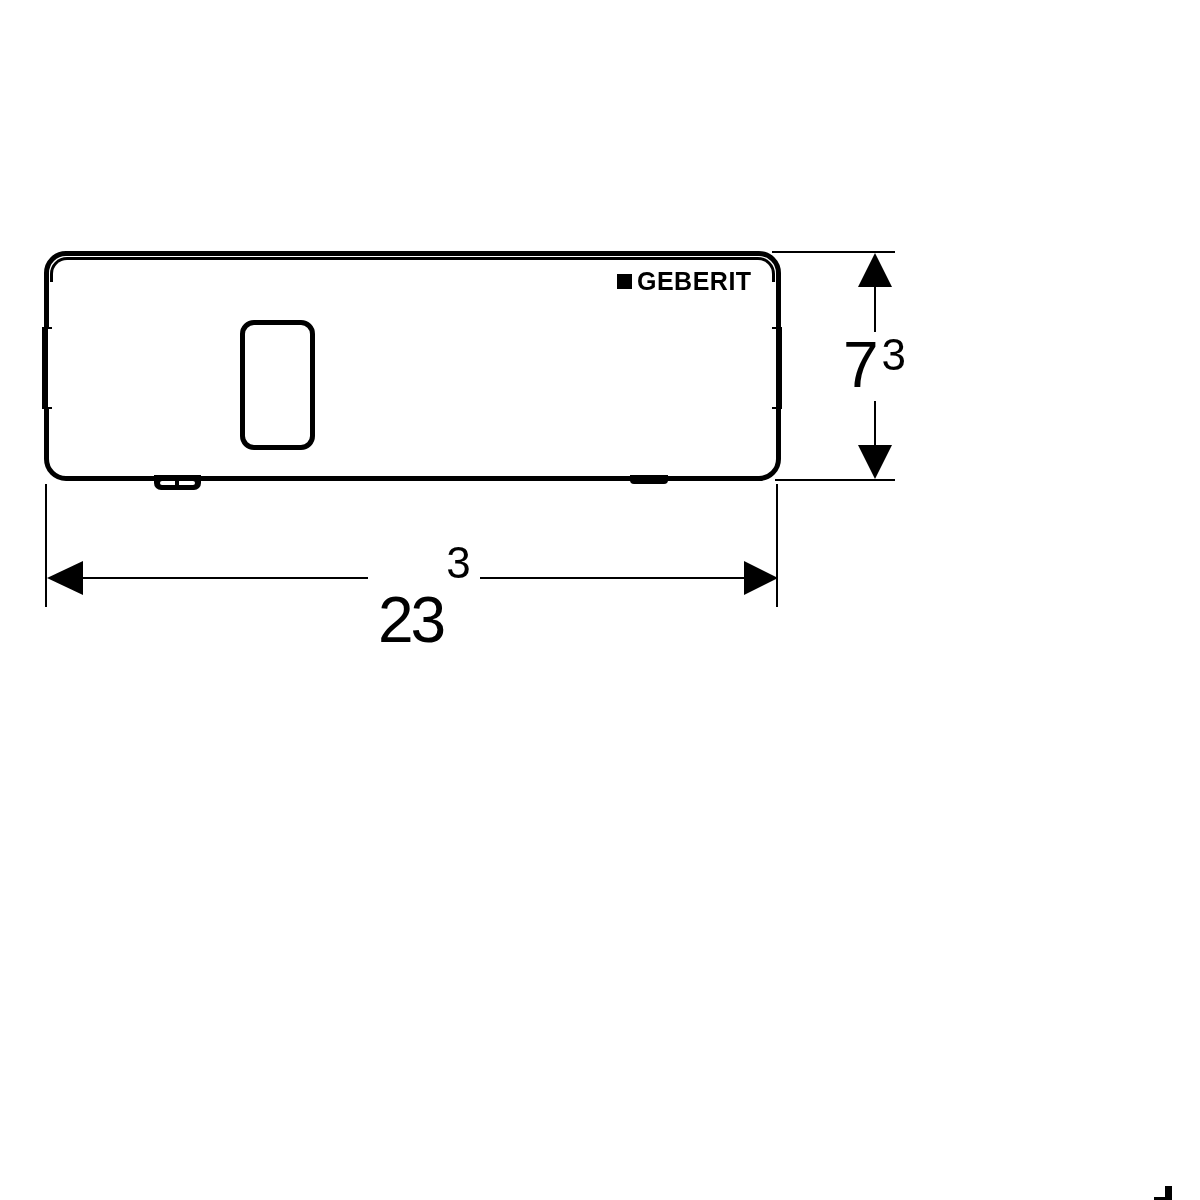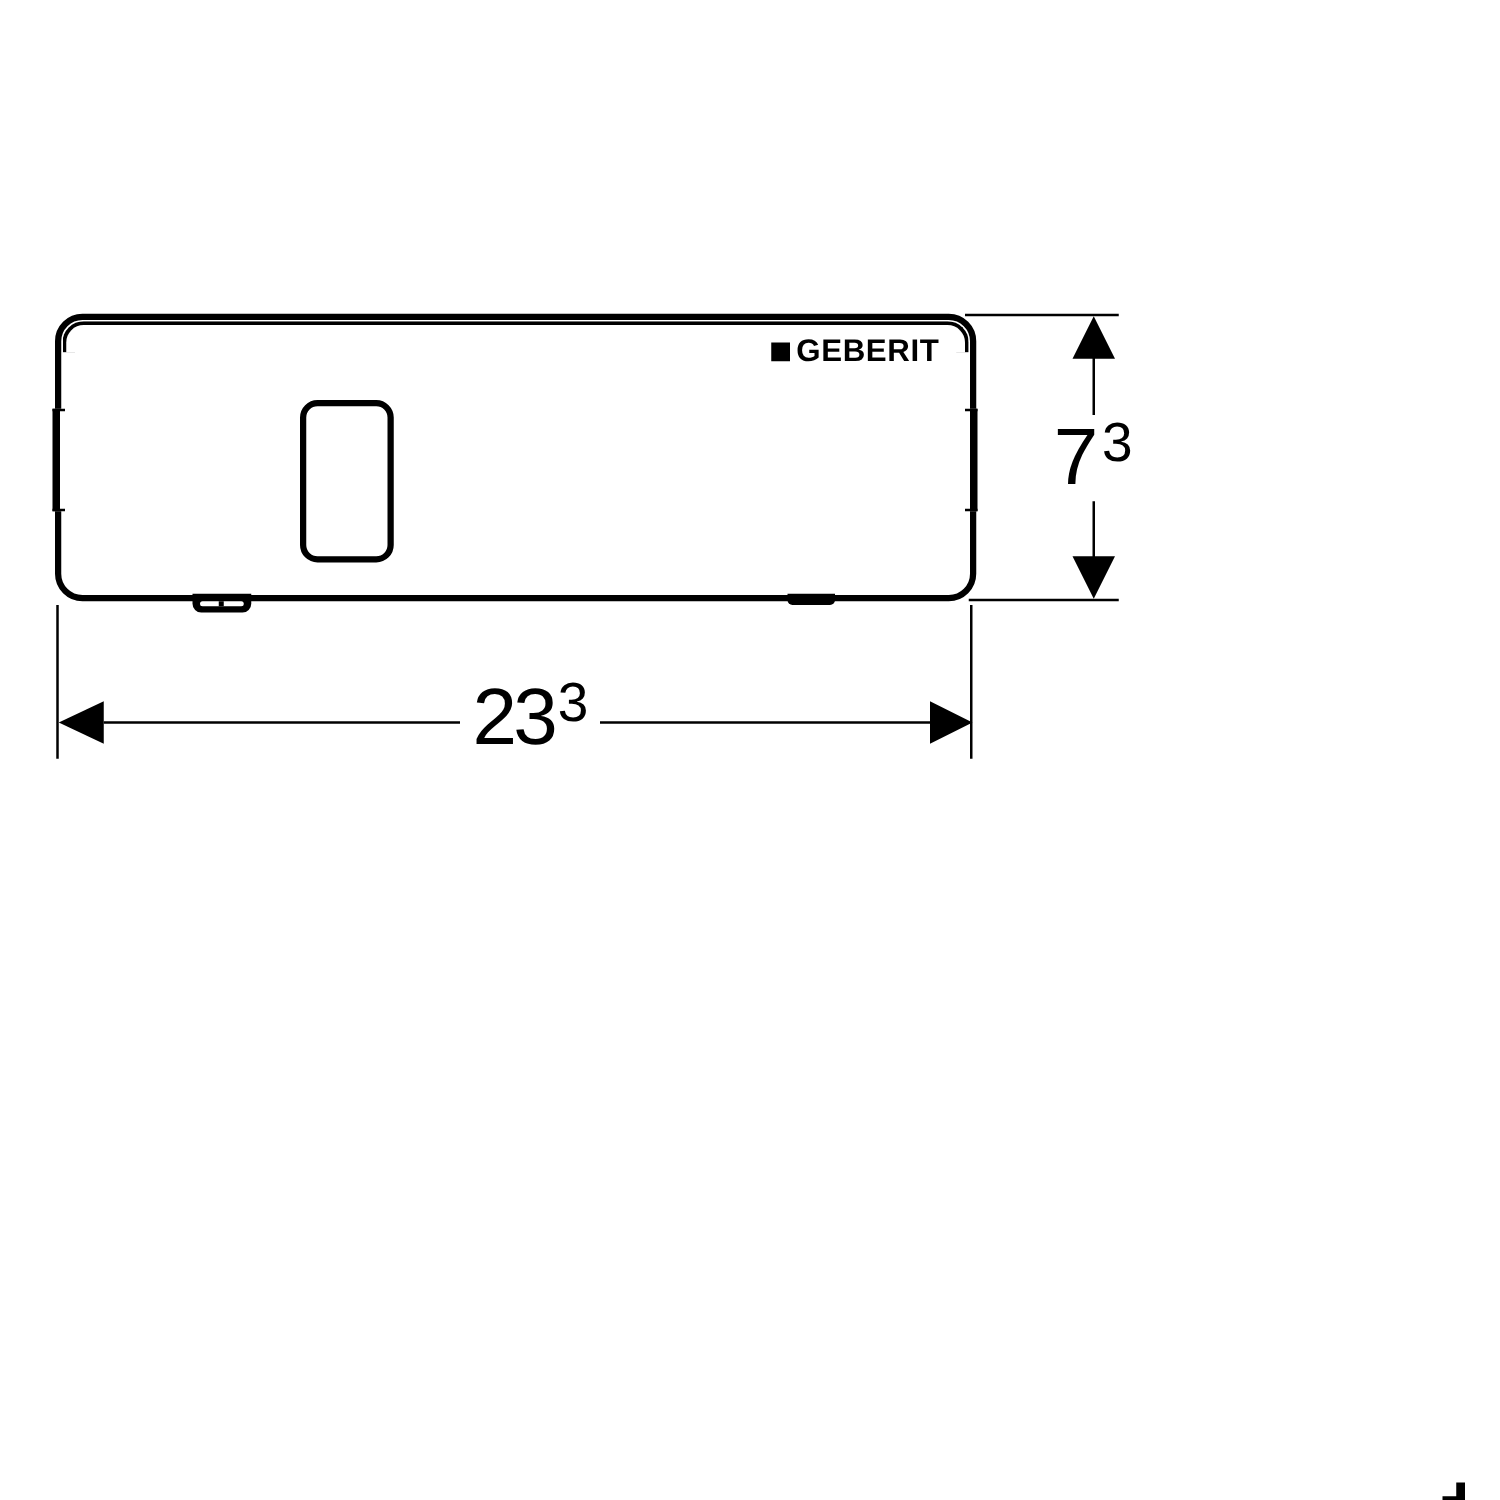--- a/index.html
+++ b/index.html
@@ -112,21 +112,21 @@
     position: absolute;
     display: flex;
     align-items: flex-start;
     line-height: 1;
     white-space: nowrap;
   }
   .dim-main { font-size: 64px; }
   .dim-sup  { font-size: 44px; margin-left: 3px; }
   .h-label { left: 843px; top: 333px; }
   .w-label { left: 378px; top: 541px; }
-  .w-label .dim-main { letter-spacing: -3px; }
+  .w-label .dim-main { letter-spacing: -3px; margin-top: 47px; }
 </style>
 </head>
 <body>
 
 <div class="canvas">
 
   <div class="device">
     <div class="seam"></div>
 
     <div class="logo">

